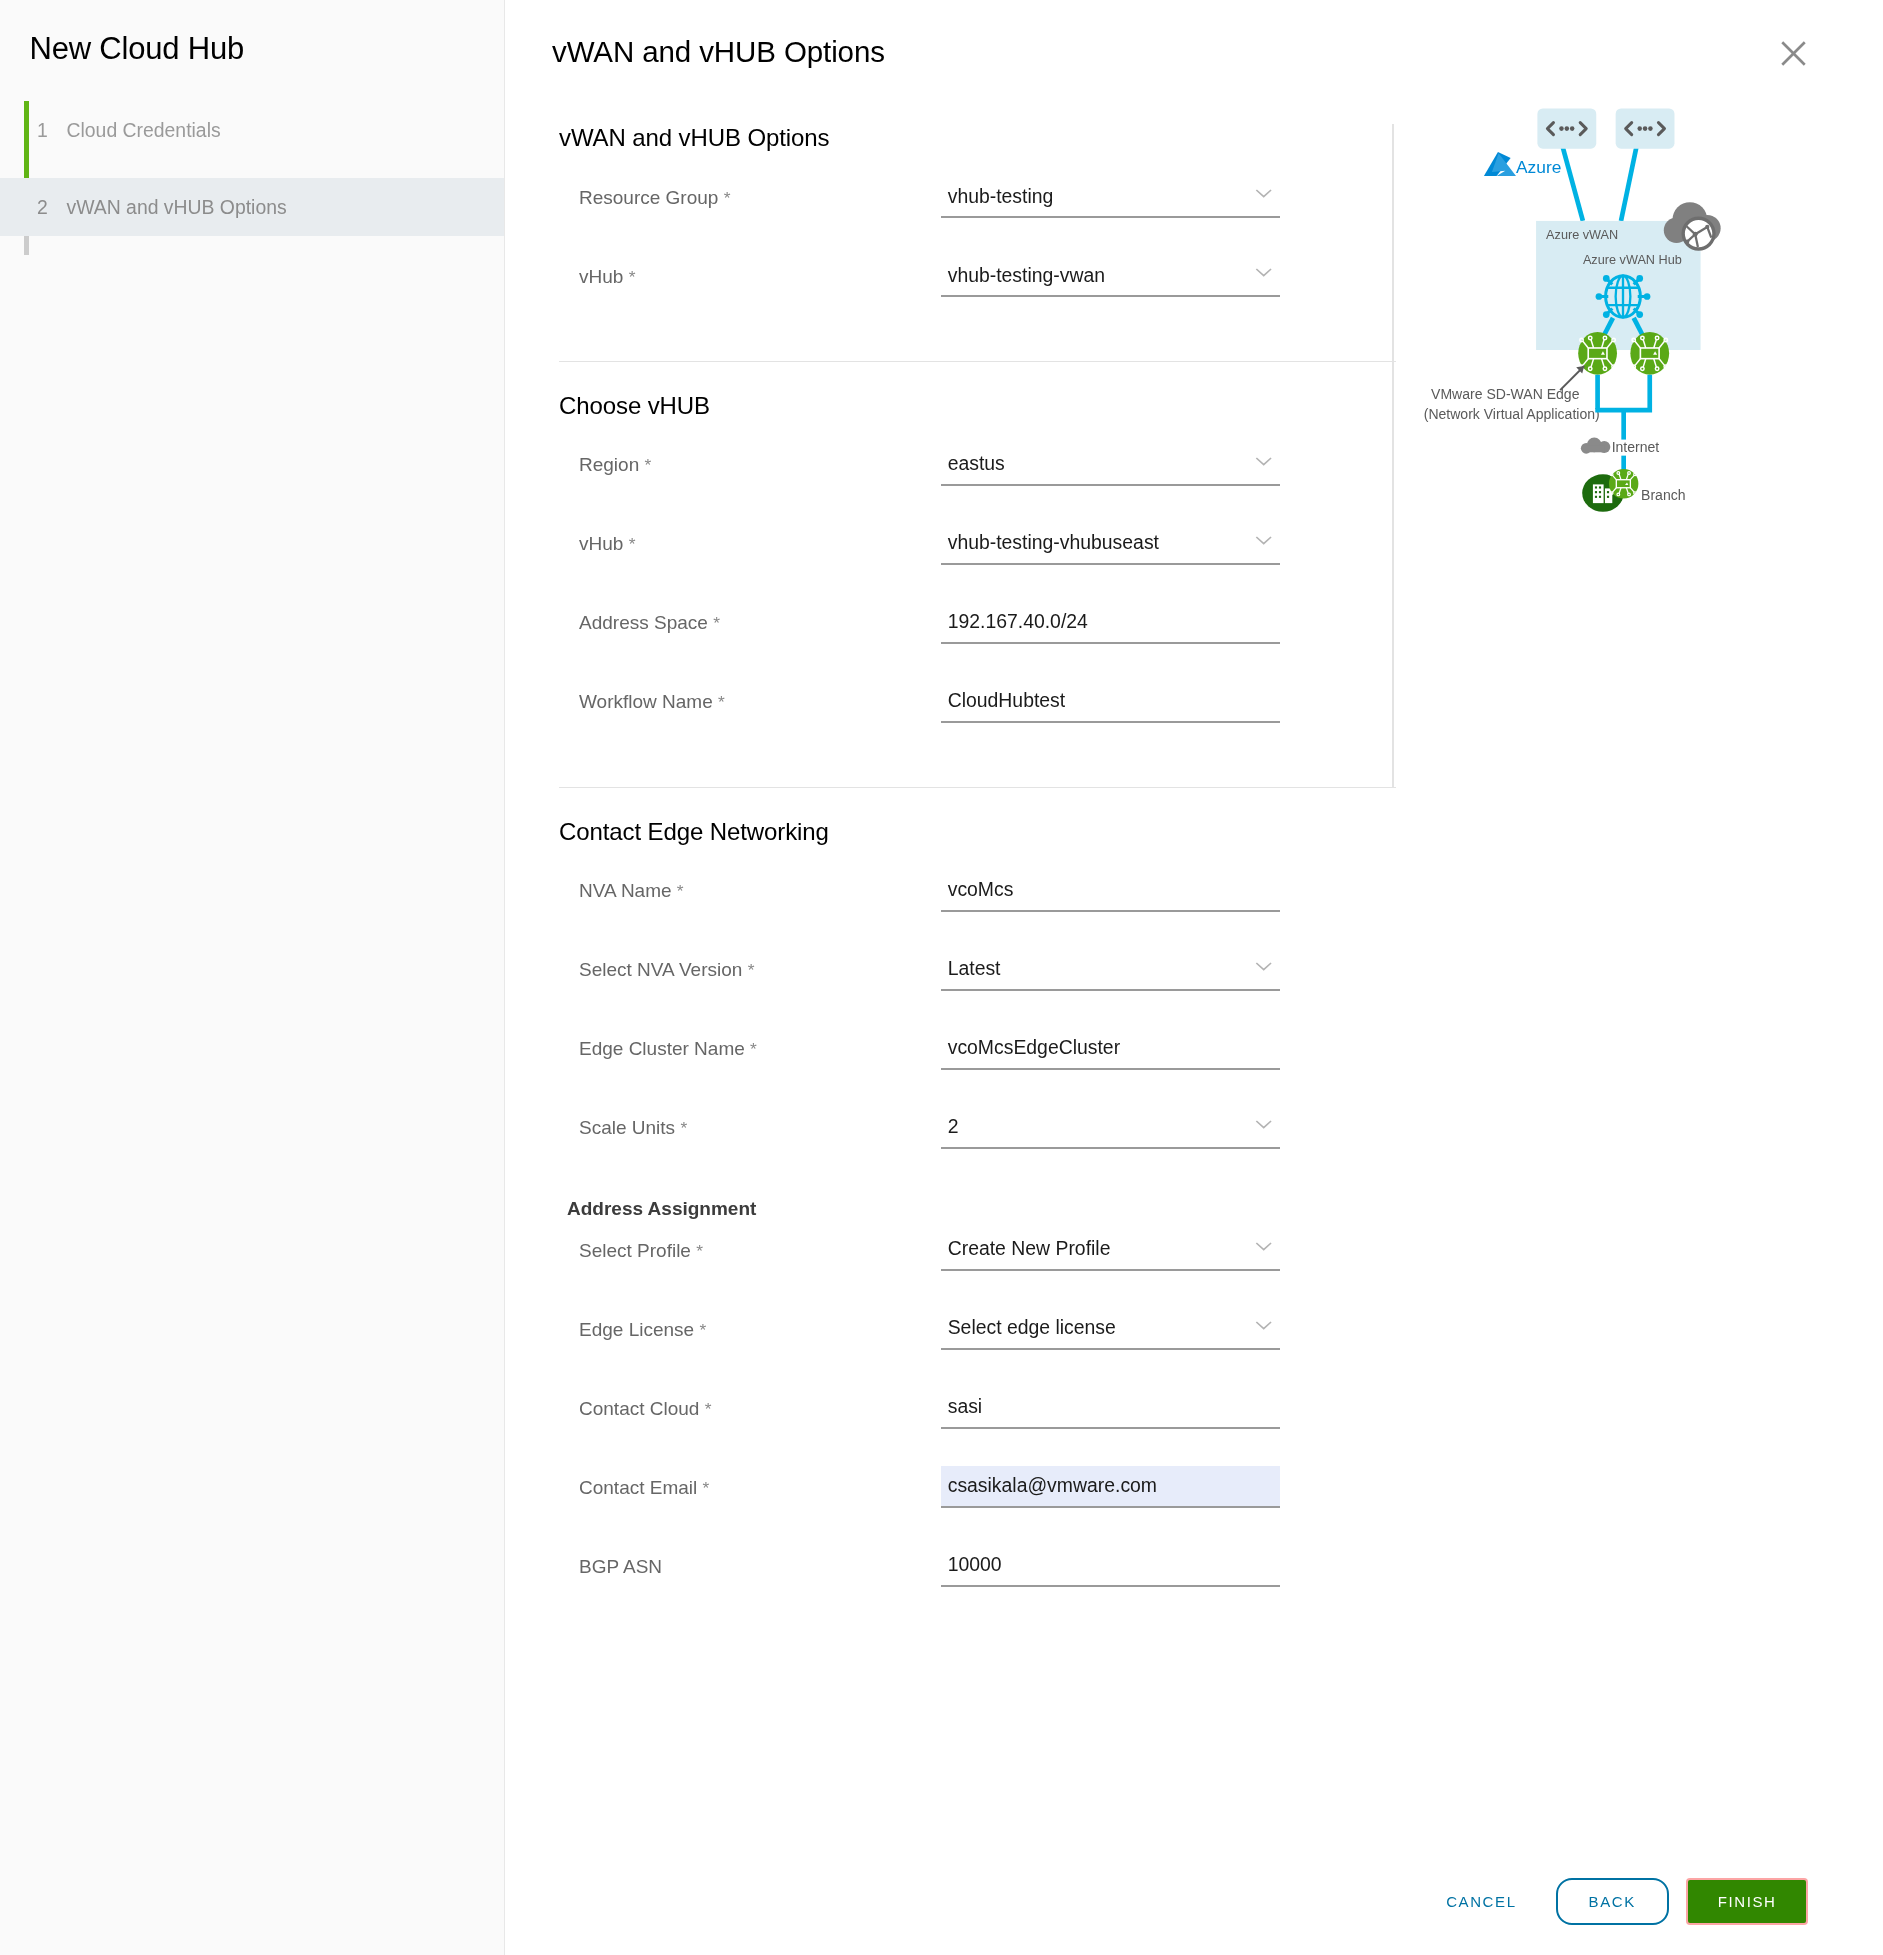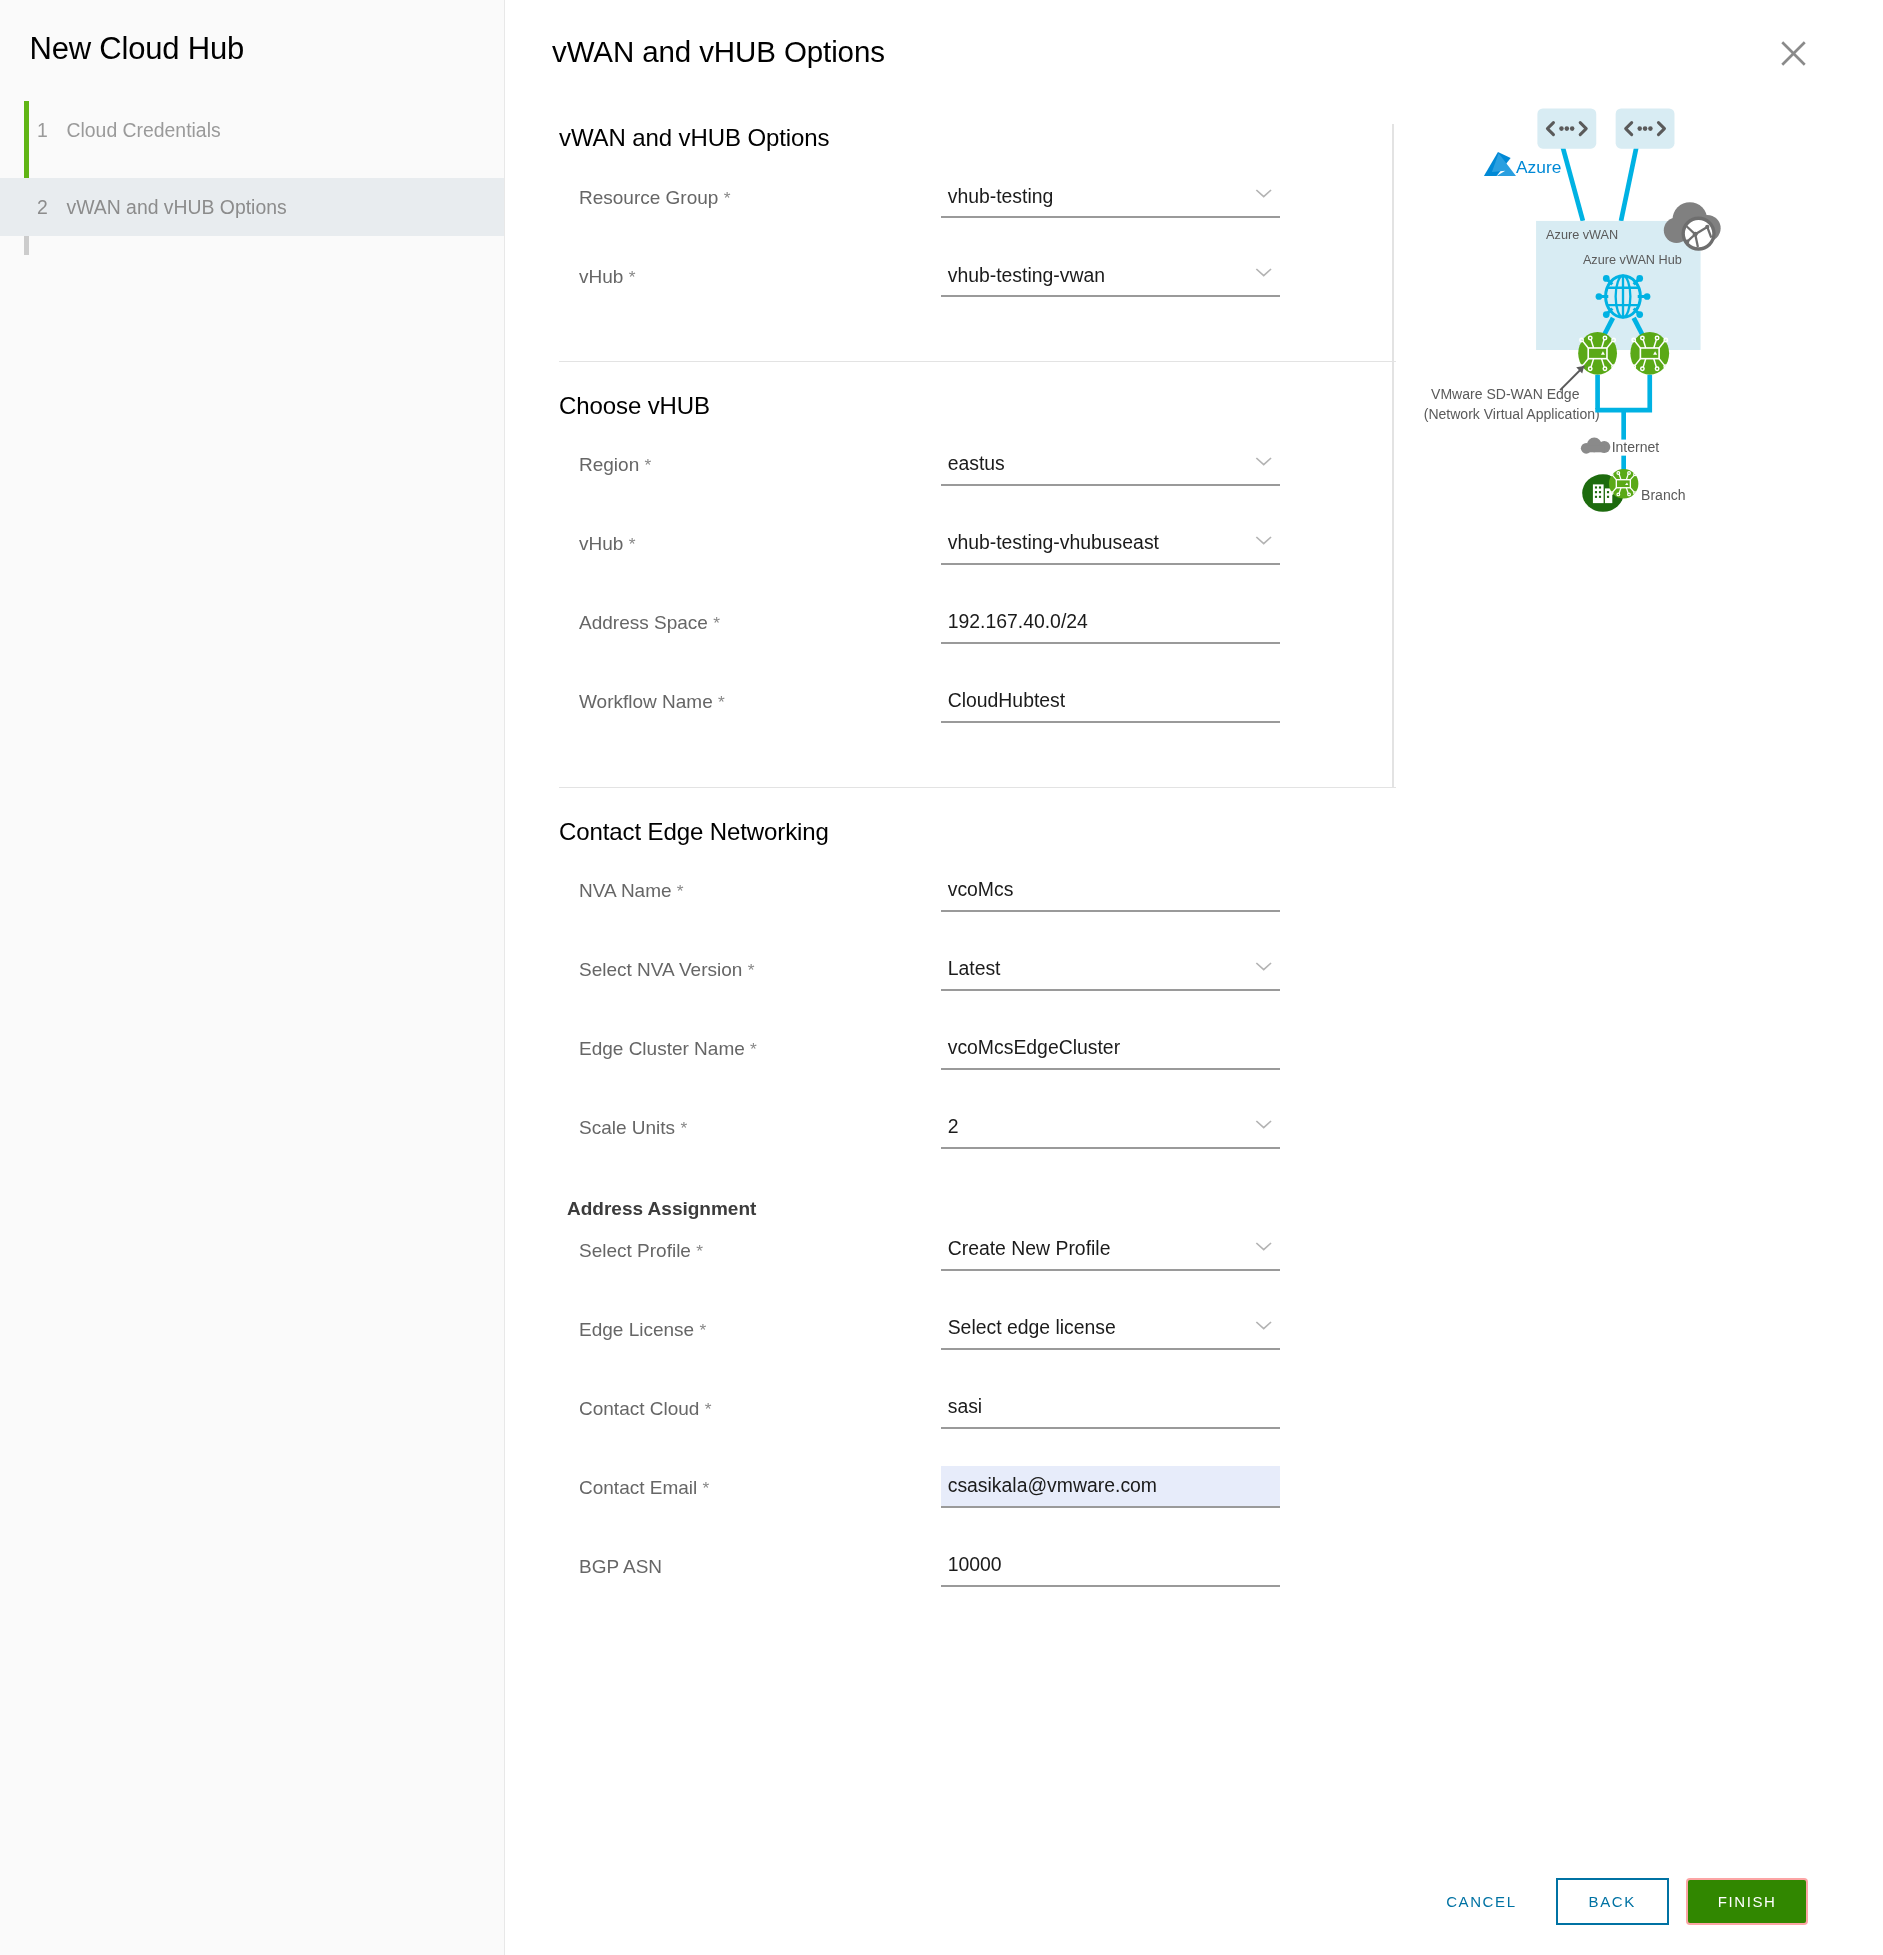--- a/index.html
+++ b/index.html
@@ -217,21 +217,21 @@
     color: #0072a3;
     background: transparent;
     border: none;
     padding: 12px 20px;
     margin-right: 19px;
   }
   .btn-outline {
     color: #0072a3;
     background: #ffffff;
     border: 2px solid #0072a3;
-    border-radius: 0;
+    border-radius: 16px;
     padding: 13.4px 31px;
     margin-right: 17.4px;
   }
   .btn-solid {
     color: #ffffff;
     background: #318700;
     border: 2px solid #fca5a5;
     border-radius: 4px;
     padding: 13.4px 29.5px;
   }

